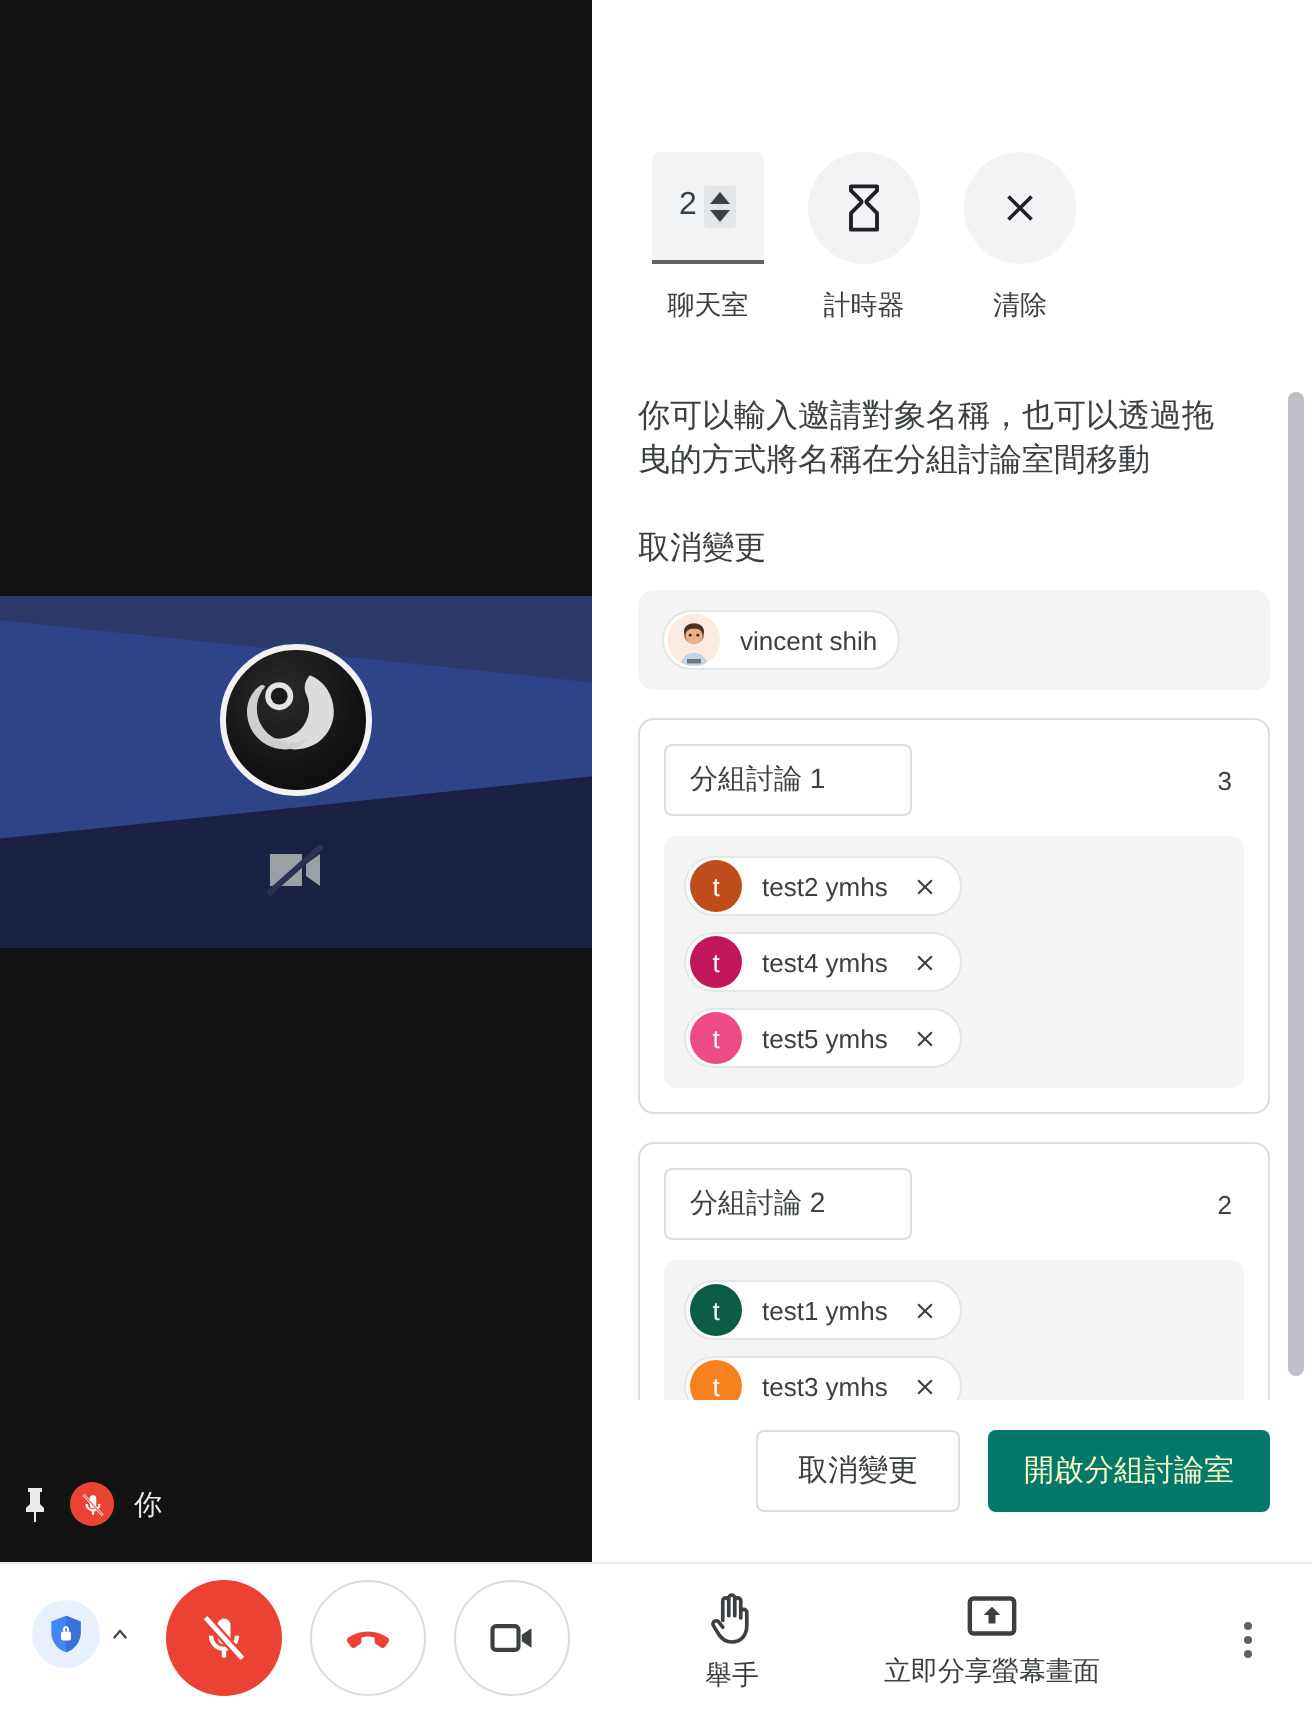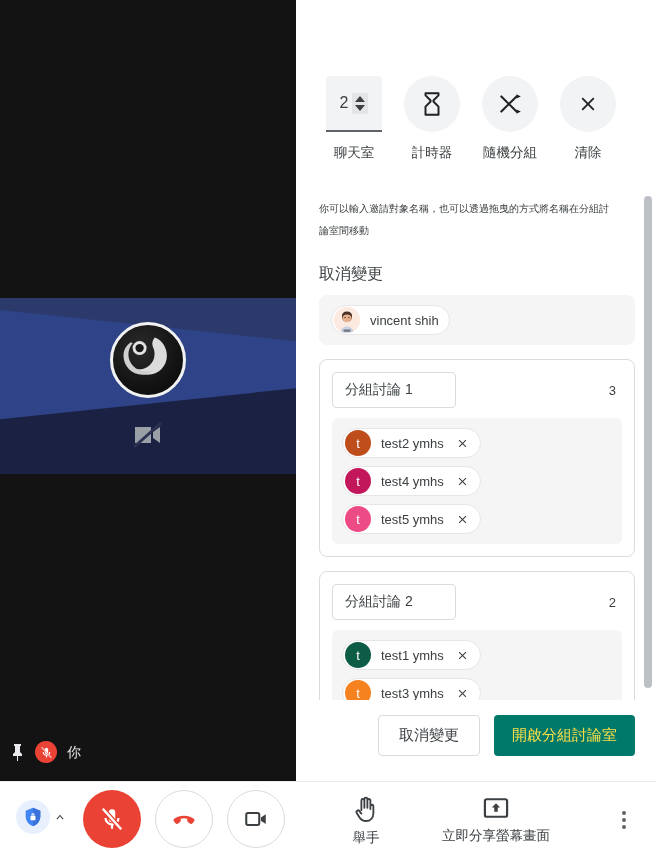--- a/index.html
+++ b/index.html
@@ -204,25 +204,26 @@
   .scroll-area {
     position: absolute;
     left: 0; top: 180px;
     width: 360px;
     height: 520px;
     overflow: hidden;
   }
   .scroll-inner { padding: 0 22px 0 22px; }
 
   .hint {
-    font-size: 10px;
+    font-size: 16px;
     line-height: 22px;
     color: #3c4043;
     width: 296px;
     padding-top: 18px;
+    font-family: Liberation Mono, monospace;
   }
 
   .section-title {
     font-size: 16px;
     color: #3c4043;
     margin-top: 22px;
     margin-bottom: 10px;
   }
 
   .main-call-box {
@@ -354,21 +355,21 @@
     color: #3c4043;
     font-size: 15px;
     padding: 10px 20px;
     cursor: pointer;
     font-family: inherit;
   }
   .btn-primary {
     border: none;
     background: #00796b;
     border-radius: 4px;
-    color: #fde047;
+    color: #fef9c3;
     font-size: 15px;
     padding: 11px 18px;
     cursor: pointer;
     font-family: inherit;
   }
 
   
   #bottombar {
     position: absolute;
     left: 0; top: 781px;
@@ -520,33 +521,20 @@
 
       <div class="action">
         <div class="circle-btn">
           <svg width="26" height="26" viewBox="0 0 24 24">
             <path d="M6 2h12v2l-4.5 4.5a1 1 0 0 0 0 1.4L18 14.4V22H6v-7.6l4.5-4.5a1 1 0 0 0 0-1.4L6 4z" fill="none" stroke="#202124" stroke-width="1.8" stroke-linejoin="round"></path>
           </svg>
         </div>
         <span class="action-label">計時器</span>
       </div>
 
-      <div class="action">
-        <div class="circle-btn">
-          <svg width="26" height="26" viewBox="0 0 24 24">
-            <g stroke="#202124" stroke-width="1.9" fill="none" stroke-linecap="round">
-              <path d="M4 5l14 14"></path>
-              <path d="M4 19l14-14"></path>
-            </g>
-            <path d="M18 3l4 2-4 2z" fill="#202124"></path>
-            <path d="M18 17l4 2-4 2z" fill="#202124"></path>
-          </svg>
-        </div>
-        <span class="action-label">隨機分組</span>
-      </div>
 
       <div class="action">
         <div class="circle-btn">
           <svg width="22" height="22" viewBox="0 0 24 24">
             <path d="M19 6.4L17.6 5 12 10.6 6.4 5 5 6.4 10.6 12 5 17.6 6.4 19 12 13.4 17.6 19 19 17.6 13.4 12z" fill="#202124"></path>
           </svg>
         </div>
         <span class="action-label">清除</span>
       </div>
     </div>

